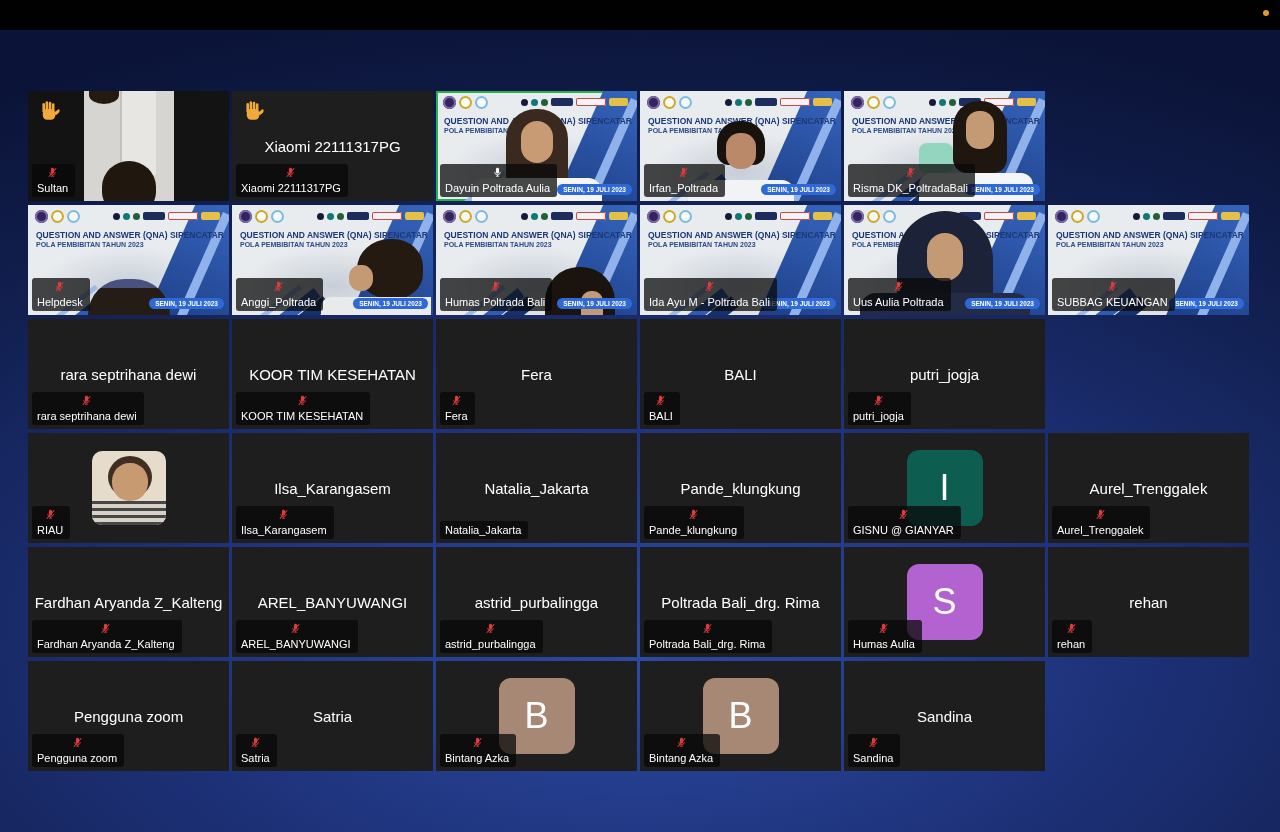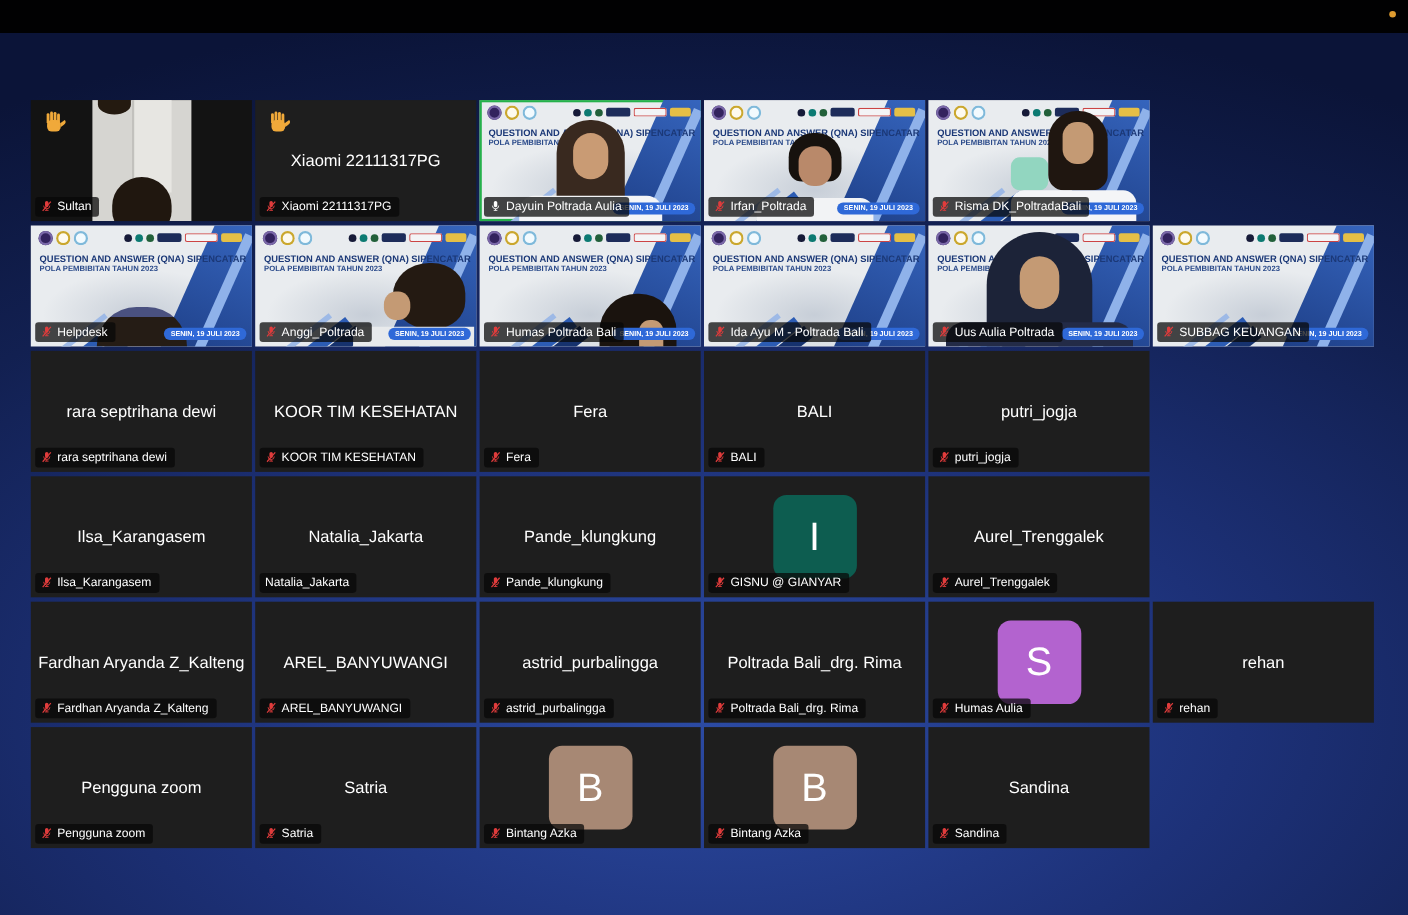--- a/index.html
+++ b/index.html
@@ -16,21 +16,21 @@
   .tile{ position:relative; width:201px; height:110px; background:#1e1e1e; overflow:hidden; flex:none; }
   .tile.banner{ background:#e9ecef; }
   .tile.video{ background:#131313; }
   .tile.active{ outline:2px solid #25b14b; outline-offset:-2px; }
 
   .center-name{ position:absolute; inset:0; display:flex; align-items:center; justify-content:center;
     color:#fff; font-size:15px; z-index:3; }
 
   .label{ position:absolute; left:4px; bottom:4px; display:flex; align-items:center; gap:4px;
     background:rgba(8,8,8,.74); border-radius:3px; padding:3px 7px 3px 5px; color:#fff; font-size:11px;
-    line-height:1.1; white-space:nowrap; z-index:6; }
+    line-height:1.1; white-space:nowrap; z-index:6;flex-direction:column; }
   .mic{ width:11px; height:11px; flex:none; }
   .mic.muted .mb{ fill:#e03c3c; } .mic.muted .ms{ stroke:#e03c3c; stroke-width:1.2; }
   .mic.muted .slash{ stroke:#e03c3c; stroke-width:1.6; }
   .mic.unmuted .mb{ fill:#fff; } .mic.unmuted .ms{ stroke:#fff; stroke-width:1.2; }
   .mic.unmuted .slash{ display:none; }
 
   .hand{ position:absolute; top:9px; left:10px; width:23px; height:23px; z-index:5; }
 
   .avatar{ position:absolute; left:50%; top:50%; transform:translate(-50%,-50%);
     border-radius:12px; display:flex; align-items:center; justify-content:center; color:#fff; z-index:3; }
@@ -535,20 +535,35 @@
                 <path class="mb" d="M8 1.2c1.3 0 2.3 1 2.3 2.3v3.6a2.3 2.3 0 0 1-4.6 0V3.5C5.7 2.2 6.7 1.2 8 1.2z"></path>
                 <path class="ms" fill="none" d="M3.9 7.2a4.1 4.1 0 0 0 8.2 0M8 11.3v2.1M5.6 13.4h4.8"></path>
                 <path class="slash" fill="none" d="M2.6 14.2 13.4 1.8"></path>
               </svg></span>
             <span>putri_jogja</span>
           </div>
         </div>
       </div>
       <div class="g-row">
         <div class="tile dark">
+          <div class="avatar photo">
+            <div class="b-hair"></div>
+            <div class="b-face"></div>
+            <div class="b-shirt"></div>
+          </div>
+          <div class="label">
+            <span class="mic muted"><svg viewBox="0 0 16 16">
+                <path class="mb" d="M8 1.2c1.3 0 2.3 1 2.3 2.3v3.6a2.3 2.3 0 0 1-4.6 0V3.5C5.7 2.2 6.7 1.2 8 1.2z"></path>
+                <path class="ms" fill="none" d="M3.9 7.2a4.1 4.1 0 0 0 8.2 0M8 11.3v2.1M5.6 13.4h4.8"></path>
+                <path class="slash" fill="none" d="M2.6 14.2 13.4 1.8"></path>
+              </svg></span>
+            <span>RIAU</span>
+          </div>
+        </div>
+        <div class="tile dark">
           <div class="center-name">Ilsa_Karangasem</div>
           <div class="label">
             <span class="mic muted"><svg viewBox="0 0 16 16">
                 <path class="mb" d="M8 1.2c1.3 0 2.3 1 2.3 2.3v3.6a2.3 2.3 0 0 1-4.6 0V3.5C5.7 2.2 6.7 1.2 8 1.2z"></path>
                 <path class="ms" fill="none" d="M3.9 7.2a4.1 4.1 0 0 0 8.2 0M8 11.3v2.1M5.6 13.4h4.8"></path>
                 <path class="slash" fill="none" d="M2.6 14.2 13.4 1.8"></path>
               </svg></span>
             <span>Ilsa_Karangasem</span>
           </div>
         </div>

